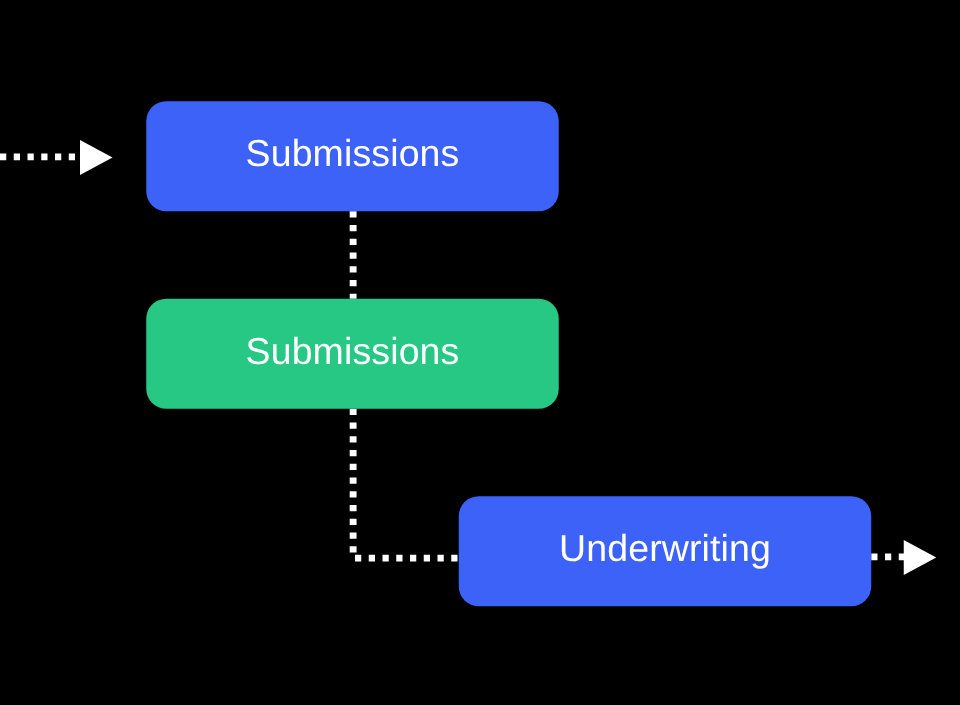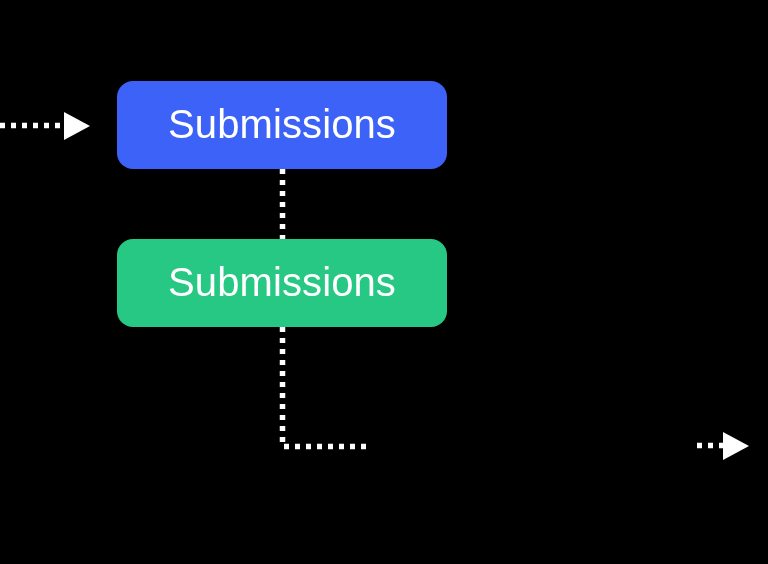--- a/index.html
+++ b/index.html
@@ -30,21 +30,21 @@
   }
   .node {
     position: absolute;
     display: flex;
     align-items: center;
     justify-content: center;
     border-radius: 16px;
     box-sizing: border-box;
     color: #ffffff;
     font-family: "Liberation Sans", sans-serif;
-    font-size: 40px;
+    font-size: 30px;
     font-weight: 400;
     letter-spacing: 0.1px;
     line-height: 1;
     white-space: nowrap;
     user-select: none;
   }
   .node-label {
     display: block;
     padding-bottom: 2px;
   }
@@ -94,14 +94,17 @@
   </svg>
 
   <div class="node" id="node-submissions" style="left: 117px; top: 81px; width: 330px; height: 88px; background: rgb(61, 98, 247); color: rgb(255, 255, 255);">
     <span class="node-label">Submissions</span>
   </div>
 
   <div class="node" id="node-automation" style="left: 117px; top: 239px; width: 330px; height: 88px; background: rgb(38, 200, 132); color: rgb(255, 255, 255);">
     <span class="node-label">Submissions</span>
   </div>
 
+  <div class="node" id="node-underwriting" style="left: 367px; top: 397px; width: 330px; height: 88px; background: rgb(61, 98, 247); color: rgb(255, 255, 255);">
+    <span class="node-label">Underwriting</span>
+  </div>
 
 </div>
 
 </body></html>

